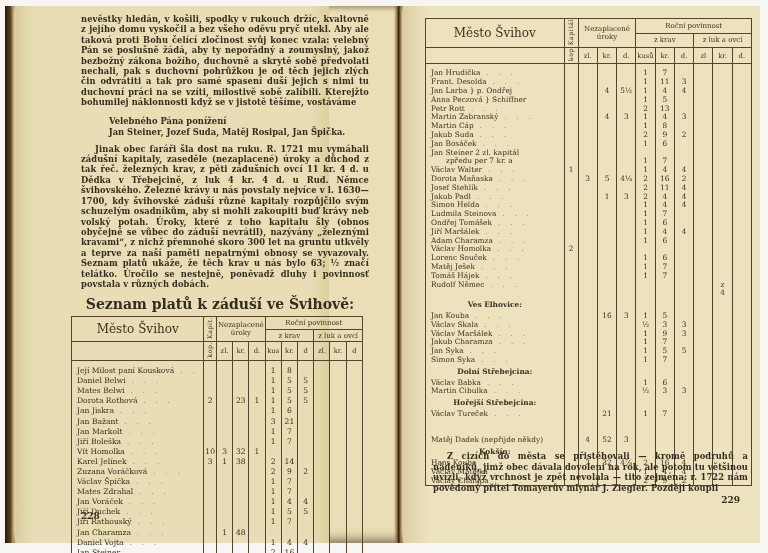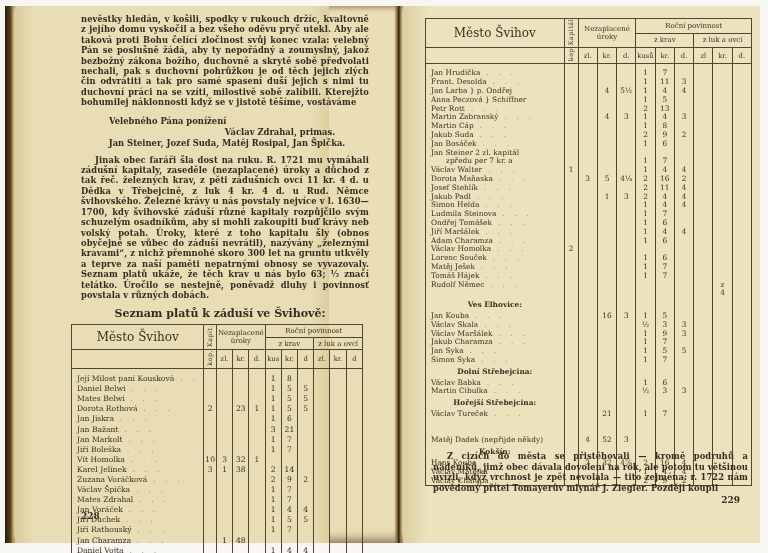--- a/index.html
+++ b/index.html
@@ -17,21 +17,21 @@
   .page-right{left:398px;width:357px;background:linear-gradient(90deg,#dbcfa2 0%,#ece2bd 7%,#ece2bd 100%);}
   .inner-l{position:absolute;left:54px;top:8px;width:302px;}
   .inner-r{position:absolute;left:22px;top:12px;width:327px;}
   p.body-text{margin:0 2px 0 12px;font-size:8.3px;line-height:10.4px;text-align:justify;
       font-weight:bold;letter-spacing:.1px;}
   p.indent-first{text-indent:14px;}
   .sig{font-weight:bold;font-size:8.4px;line-height:11px;margin:0;}
   .sig1{padding-left:40px;margin-top:8px;}
   .sig2{text-align:center;padding-left:120px;}
   .sig3{text-align:center;padding-left:14px;}
-  .caption{text-align:center;font-weight:bold;font-size:11px;margin:7px 0 4px 0;}
+  .caption{text-align:center;font-weight:bold;font-size:14px;margin:7px 0 4px 0;}
   table{border-collapse:collapse;table-layout:fixed;background:transparent;}
   .tbl-l{width:292px;margin-left:2px;}
   .tbl-r{width:327px;}
   th,td{padding:0;overflow:hidden;}
   thead th{border:1px solid #50452f;font-weight:normal;font-size:7px;line-height:8px;
       text-align:center;vertical-align:middle;color:#3a3122;}
   th.city-h{font-size:12px;}
   thead{border-bottom:1px solid #50452f;}
   table{border:1px solid #50452f;}
   tbody td{border-left:1px solid #50452f;border-right:1px solid #50452f;
@@ -56,21 +56,20 @@
 </head>
 <body>
 
 <div class="book">
   <div class="book-edge"></div>
 
   <div class="page page-left">
     <div class="inner-l">
       <p class="body-text">nevěstky hledán, v košili, spodky v rukouch držíc, kvaltovně z jejího domu vyskočil a bez všeho oděvu pryč utekl. Aby ale taková proti Bohu čelící zločinost svůj konec vzala: velebný Pán se poslušně žádá, aby ty nepořádný a zoumyslný, jakož bezbožný zákona božího, duchovně a skrytě sobě předvolati nechali, pak s duchovní pohrůžkou je od těch jejich zlých čin odvrátiti a tak pro samé spasení duší jejich s nimi tu duchovní práci na se vzíti, milostivě sobě zalíbili. Kterejžto bohumilej náklonnosti když se v jistotě těšíme, vostáváme</p>
       <p class="sig sig1">Velebného Pána ponížení</p>
-      <p class="sig sig2">Václav Zdrahal, primas.</p>
       <p class="sig sig3">Jan Steiner, Jozef Suda, Matěj Rosipal, Jan Špička.</p>
       <p class="body-text indent-first" style="margin-top:6px;">Jinak obec faráři šla dost na ruku. R. 1721 mu vymáhali zádušní kapitaly, zaseděle (nezaplacené) úroky a důchod z tak řeč. železných krav, z pěti zádušních ovcí 11 kr. 4 d. u Dědka v Třebejcině, z luk 4 kr. 4 d. u Rud. Němce švihovského. Železné krávy u nás povstaly nejvíce v l. 1630—1700, kdy švihovské záduší různé kapitaly rozpůjčilo svým schuzelým osadníkům, aby si mohli zakoupiti buď krávy neb volský potah. Úroky, které z toho kapitalu šly (obnos obyčejně se vůbec do záduší nevrátil), nazývány „železnými kravami“, z nichž přemnohé skoro 300 let na gruntu utkvěly a teprve za naší paměti nepatrnými obnosy se vyvazovaly. Seznam platů ukáže, že těch krav u nás bylo 63; ½ značí telátko. Úročilo se nestejně, poněvadž dluhy i povinnosť povstala v různých dobách.</p>
       <p class="caption">Seznam platů k záduší ve Švihově:</p>
       <table class="tbl-l" id="tbl-left">
           <colgroup>
             <col style="width: 45.5%;">
             <col style="width: 4.3%;">
             <col style="width: 5.57778%;">
             <col style="width: 5.57778%;">
             <col style="width: 5.57778%;">

